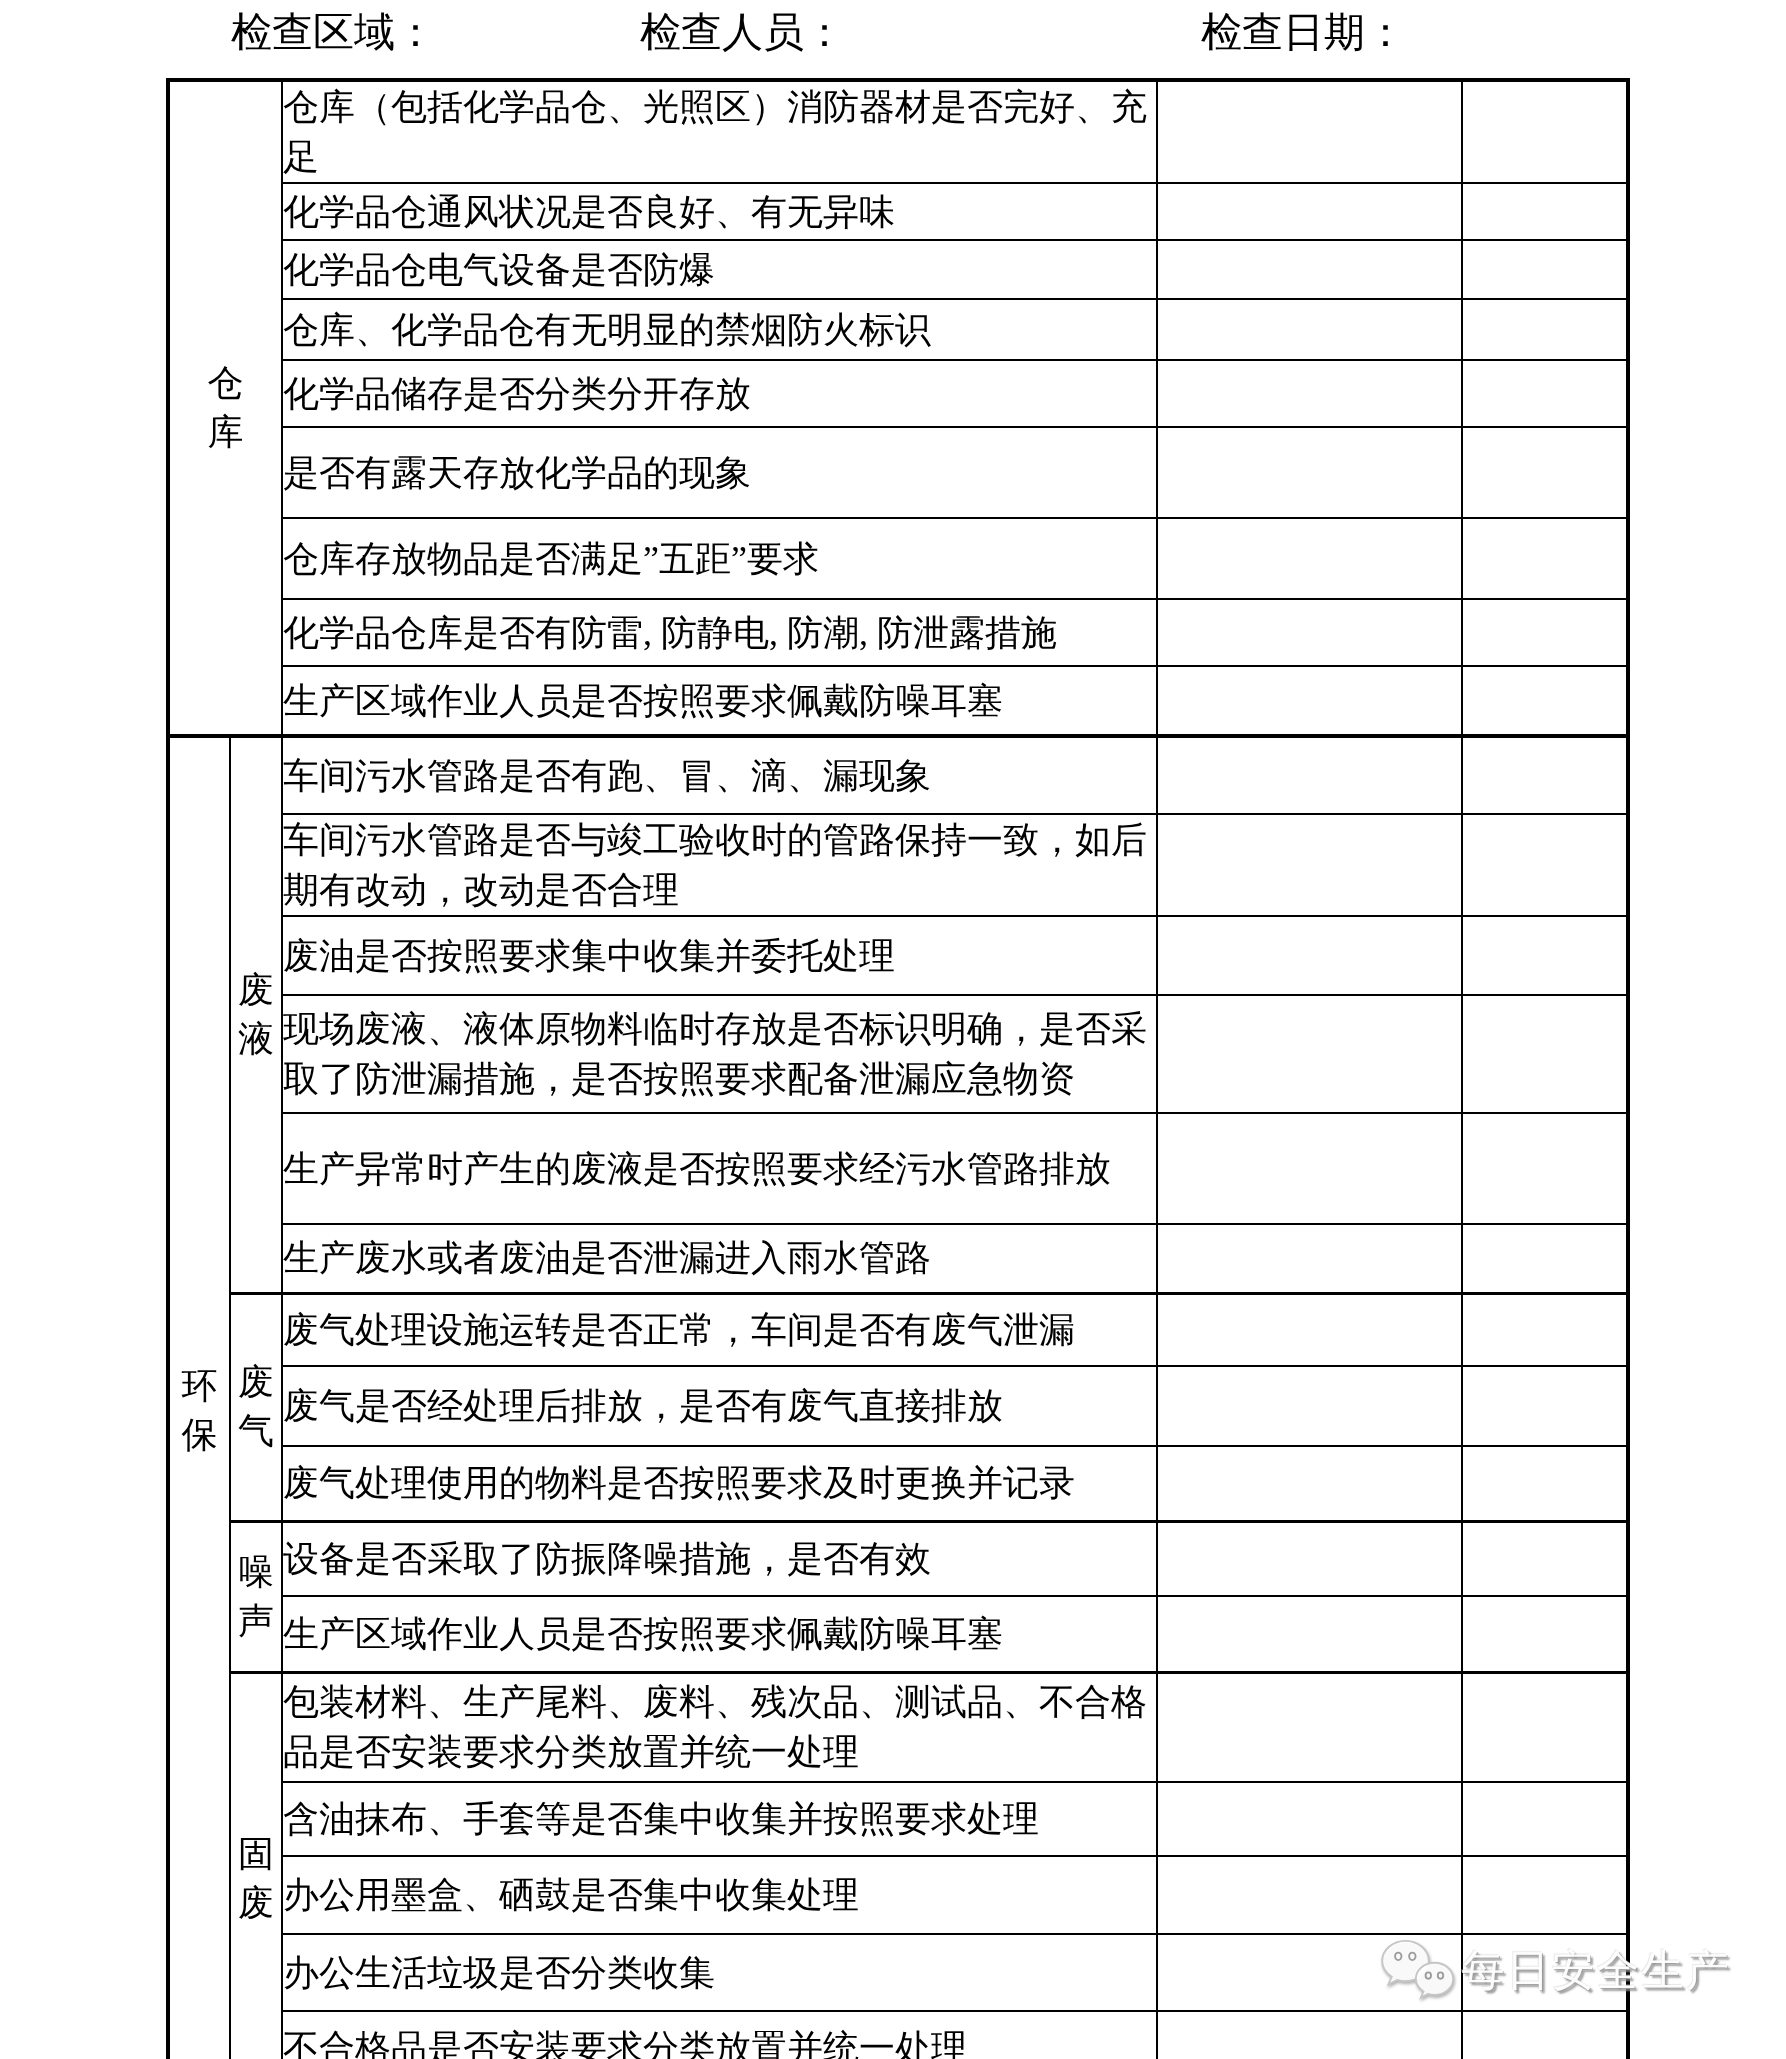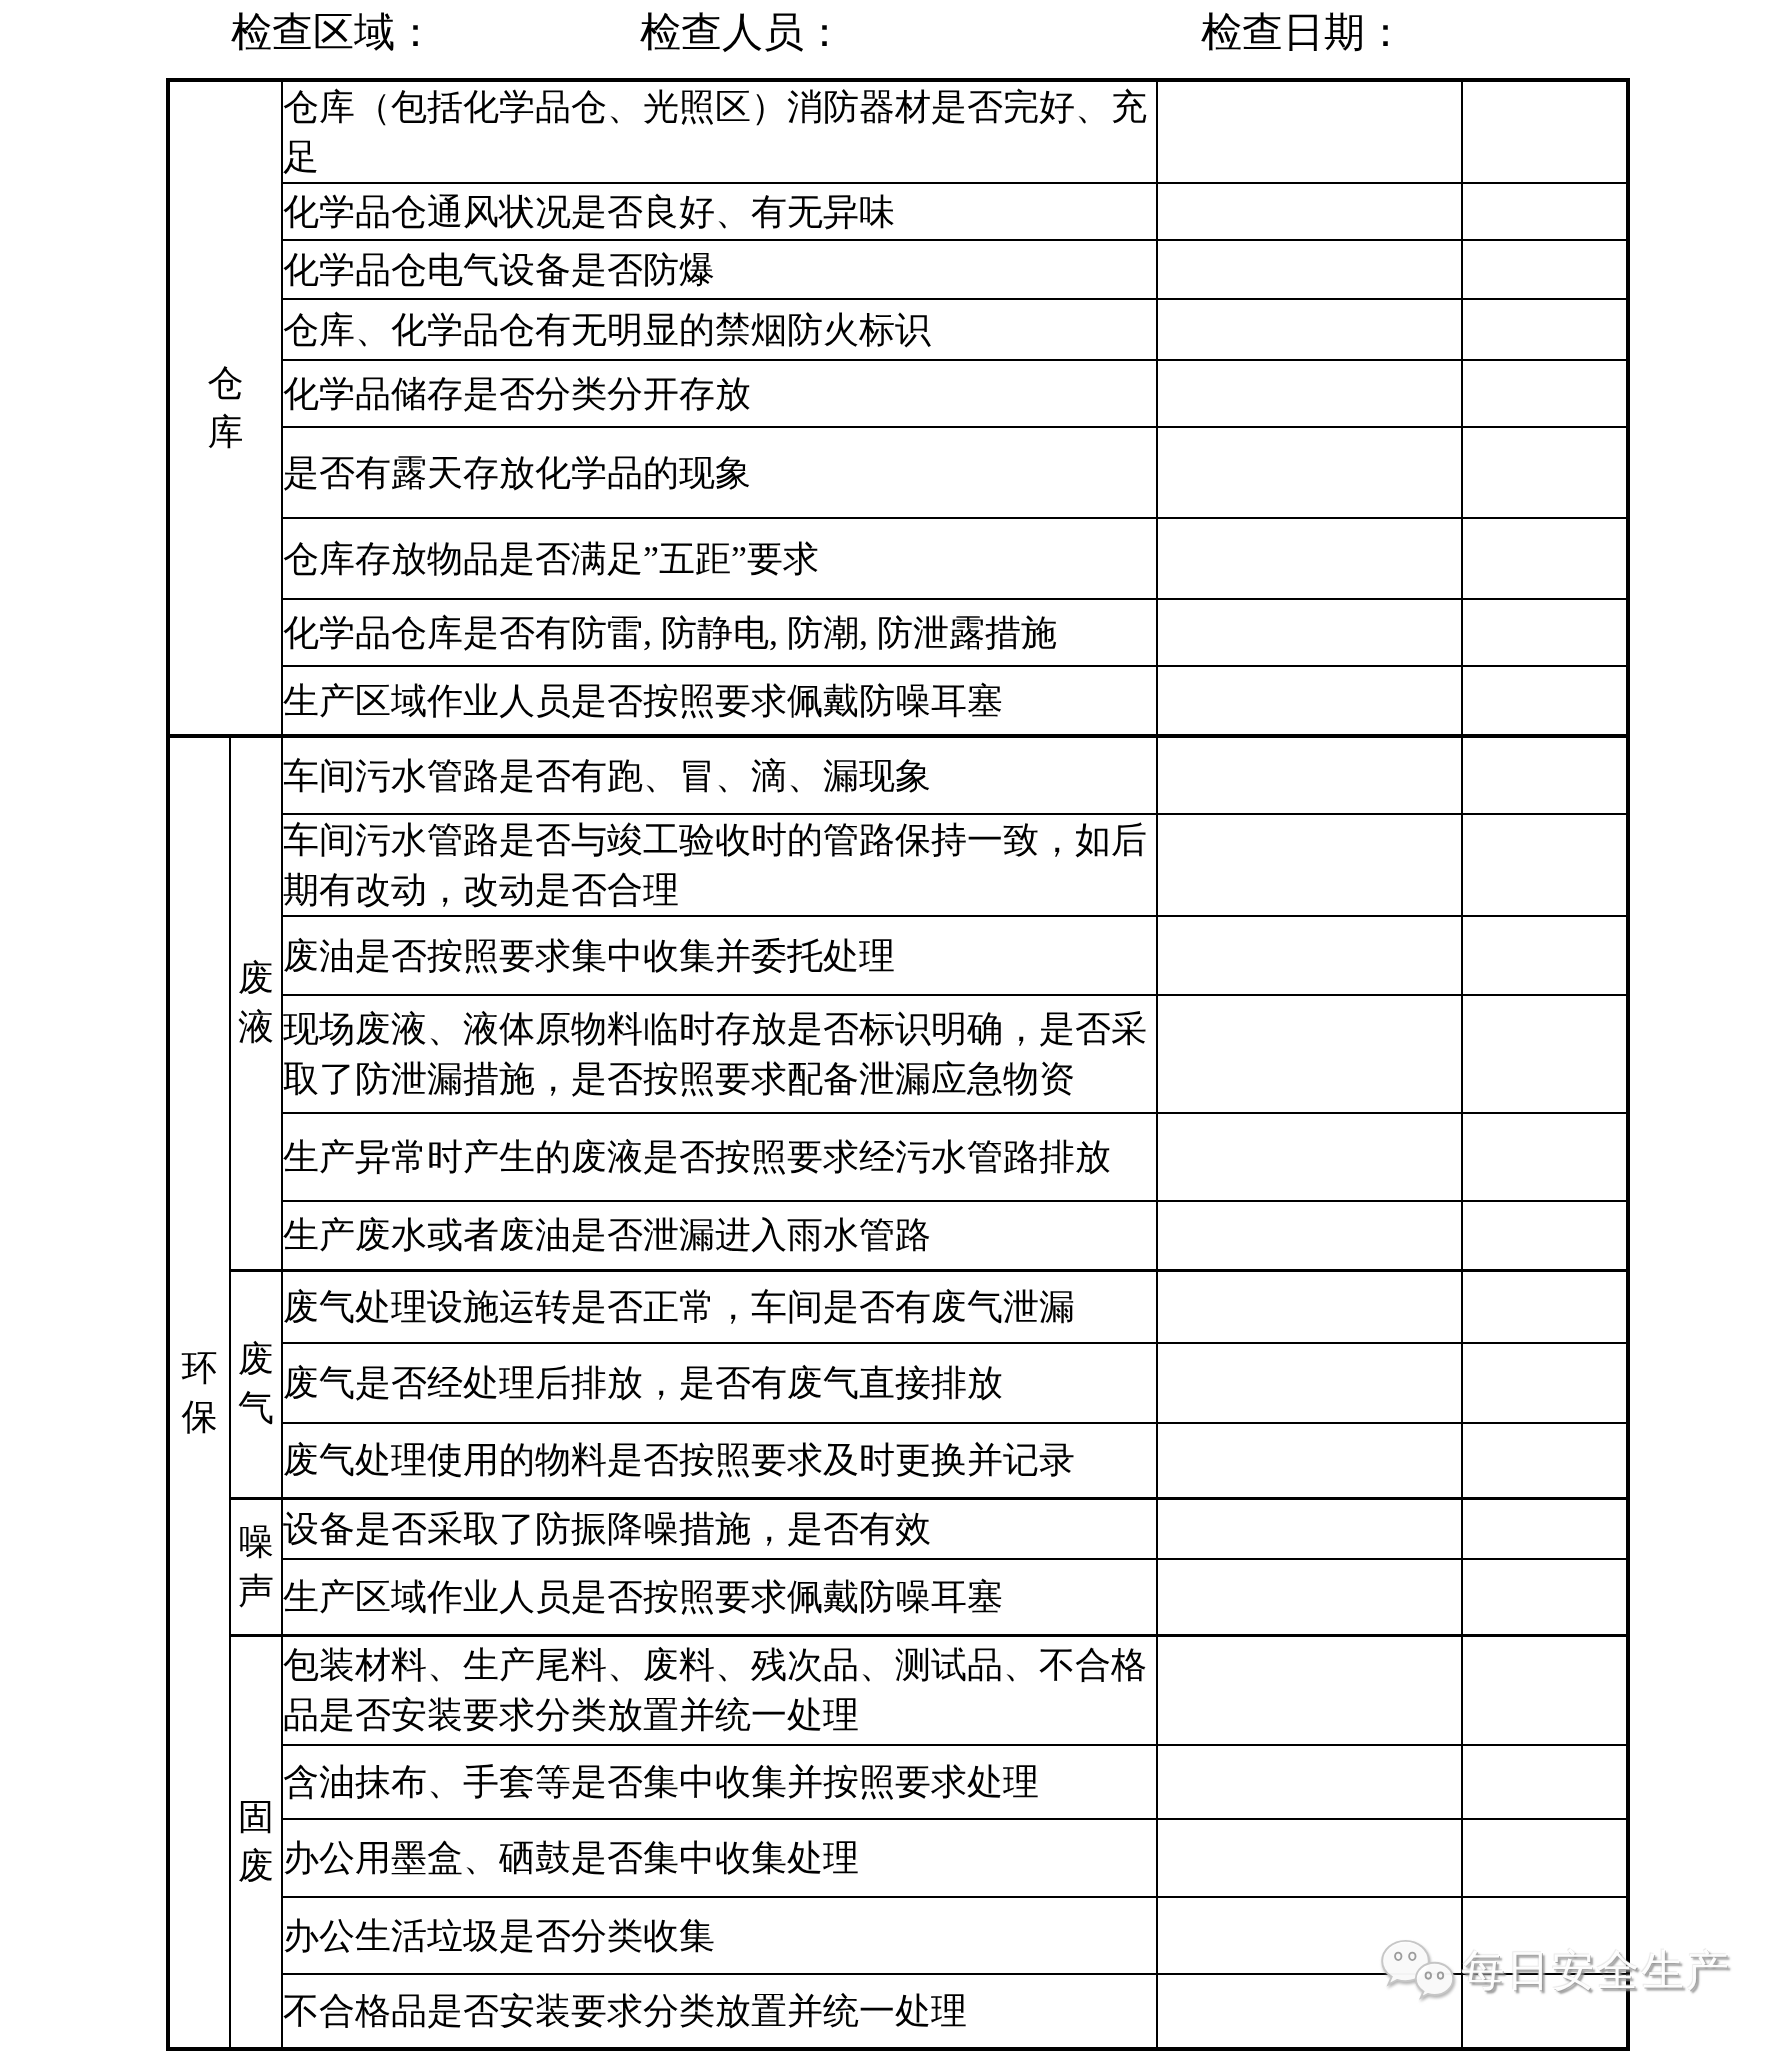--- a/index.html
+++ b/index.html
@@ -166,21 +166,21 @@
   <tr style="height:79px">
     <td class="item">废油是否按照要求集中收集并委托处理</td>
     <td></td>
     <td></td>
   </tr>
   <tr style="height:118px">
     <td class="item">现场废液、液体原物料临时存放是否标识明确，是否采取了防泄漏措施，是否按照要求配备泄漏应急物资</td>
     <td></td>
     <td></td>
   </tr>
-  <tr style="height:88px">
+  <tr style="height:111px">
     <td class="item">生产异常时产生的废液是否按照要求经污水管路排放</td>
     <td></td>
     <td></td>
   </tr>
   <tr style="height:69px">
     <td class="item">生产废水或者废油是否泄漏进入雨水管路</td>
     <td></td>
     <td></td>
   </tr>
 
@@ -196,21 +196,21 @@
     <td class="item">废气是否经处理后排放，是否有废气直接排放</td>
     <td></td>
     <td></td>
   </tr>
   <tr style="height:75px">
     <td class="item">废气处理使用的物料是否按照要求及时更换并记录</td>
     <td></td>
     <td></td>
   </tr>
 
-  <tr class="subsection-start" style="height:61px">
+  <tr class="subsection-start" style="height:75px">
     <td class="cat" rowspan="2">
           <div class="cat-label">噪声</div>
         </td>
     <td class="item">设备是否采取了防振降噪措施，是否有效</td>
     <td></td>
     <td></td>
   </tr>
   <tr style="height:76px">
     <td class="item">生产区域作业人员是否按照要求佩戴防噪耳塞</td>
     <td></td>

